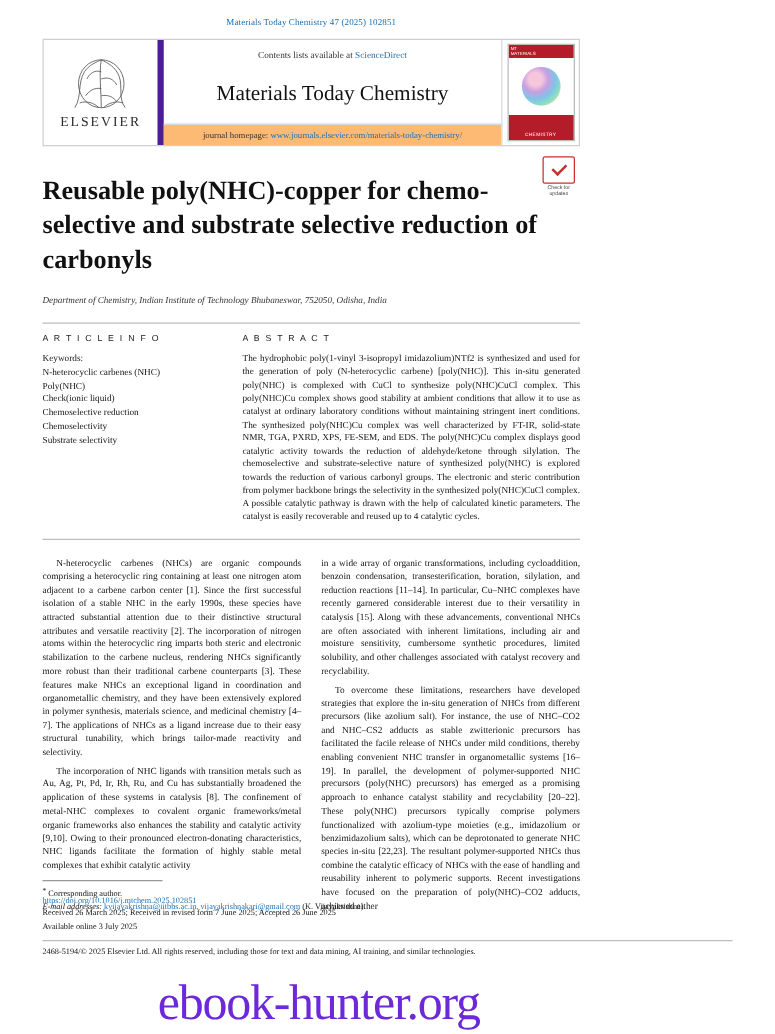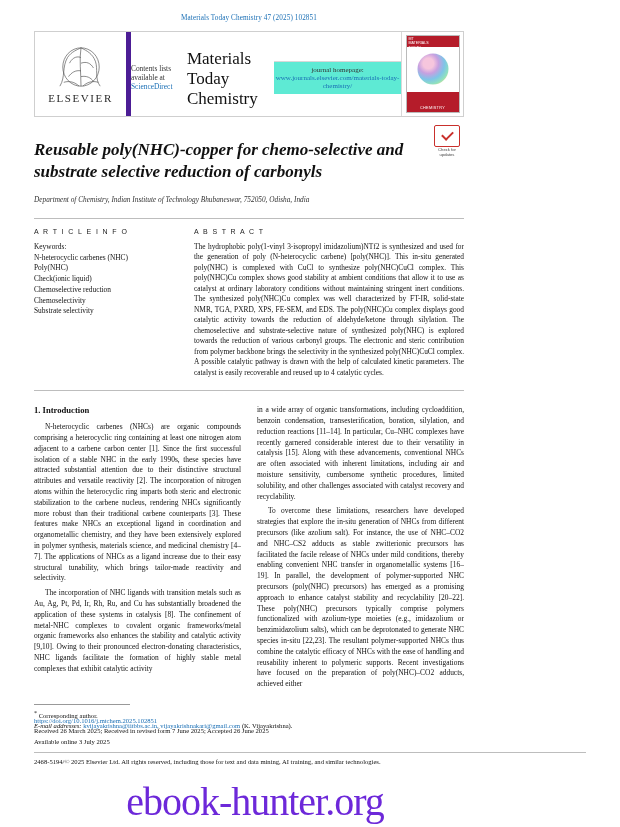--- a/index.html
+++ b/index.html
@@ -50,36 +50,36 @@
   .elsevier-word {
     font-family:"Liberation Serif", serif;
     font-size:11px;
     letter-spacing:1.6px;
     color:#2b2b2b;
     margin-top:2px;
   }
   .mast-mid {
     flex:1;
     display:flex;
-    flex-direction:row;
+    flex-direction:column;
     align-items:center;
     justify-content:space-between;
     padding:7px 0 0 0;
   }
   .contents-line { font-size:7.4px; color:#333; }
   .contents-line .sd { color:#1a6fb5; }
   .journal-title {
     font-size:17px;
     font-family:"Liberation Serif", serif;
     color:#111;
     margin:4px 0 2px;
   }
   .homepage-bar {
     width:100%;
-    background:#5eead4;
+    background:#fdba74;
     border-top:1px solid #d8d8d8;
     font-size:7px;
     color:#333;
     text-align:center;
     padding:4px 0 4px;
   }
   .mast-right {
     width:62px;
     border-left:1px solid #d8d8d8;
     padding:3px;
@@ -105,26 +105,25 @@
   }
   .cover-bottom {
     position:absolute; bottom:2px; left:0; right:0;
     color:#fff; font-size:3.8px; letter-spacing:.3px;
     text-align:center; font-family:"Liberation Sans", sans-serif;
   }
 
   
   .title-block { margin-top:22px; position:relative; }
   .paper-title {
-    font-size:17px;
+    font-size:21px;
     line-height:1.3;
     font-family:"Liberation Serif", serif;
     color:#111;
     max-width:460px;
-    font-style:italic;
   }
   .crossmark {
     position:absolute; right:2px; top:-14px;
     width:30px; height:34px;
     text-align:center;
   }
   .cm-box {
     width:26px; height:22px; margin:0 auto;
     border:1px solid #c9302c;
     border-radius:2px;
@@ -308,21 +307,20 @@
     <div class="abs-col">
       <div class="sec-head">A B S T R A C T</div>
       <div class="abstract-text">The hydrophobic poly(1-vinyl 3-isopropyl imidazolium)NTf2 is synthesized and used for the generation of poly (N-heterocyclic carbene) [poly(NHC)]. This in-situ generated poly(NHC) is complexed with CuCl to synthesize poly(NHC)CuCl complex. This poly(NHC)Cu complex shows good stability at ambient conditions that allow it to use as catalyst at ordinary laboratory conditions without maintaining stringent inert conditions. The synthesized poly(NHC)Cu complex was well characterized by FT-IR, solid-state NMR, TGA, PXRD, XPS, FE-SEM, and EDS. The poly(NHC)Cu complex displays good catalytic activity towards the reduction of aldehyde/ketone through silylation. The chemoselective and substrate-selective nature of synthesized poly(NHC) is explored towards the reduction of various carbonyl groups. The electronic and steric contribution from polymer backbone brings the selectivity in the synthesized poly(NHC)CuCl complex. A possible catalytic pathway is drawn with the help of calculated kinetic parameters. The catalyst is easily recoverable and reused up to 4 catalytic cycles.</div>
     </div>
   </div>
 
   <hr class="rule2">
 
   <div class="body-cols">
     <div class="col">
-      <div class="h1">1.  Introduction</div>
       <p class="para">N-heterocyclic carbenes (NHCs) are organic compounds comprising a heterocyclic ring containing at least one nitrogen atom adjacent to a carbene carbon center [1]. Since the first successful isolation of a stable NHC in the early 1990s, these species have attracted substantial attention due to their distinctive structural attributes and versatile reactivity [2]. The incorporation of nitrogen atoms within the heterocyclic ring imparts both steric and electronic stabilization to the carbene nucleus, rendering NHCs significantly more robust than their traditional carbene counterparts [3]. These features make NHCs an exceptional ligand in coordination and organometallic chemistry, and they have been extensively explored in polymer synthesis, materials science, and medicinal chemistry [4–7]. The applications of NHCs as a ligand increase due to their easy structural tunability, which brings tailor-made reactivity and selectivity.</p>
       <p class="para">The incorporation of NHC ligands with transition metals such as Au, Ag, Pt, Pd, Ir, Rh, Ru, and Cu has substantially broadened the application of these systems in catalysis [8]. The confinement of metal-NHC complexes to covalent organic frameworks/metal organic frameworks also enhances the stability and catalytic activity [9,10]. Owing to their pronounced electron-donating characteristics, NHC ligands facilitate the formation of highly stable metal complexes that exhibit catalytic activity</p>
     </div>
     <div class="col">
       <p class="para noind">in a wide array of organic transformations, including cycloaddition, benzoin condensation, transesterification, boration, silylation, and reduction reactions [11–14]. In particular, Cu–NHC complexes have recently garnered considerable interest due to their versatility in catalysis [15]. Along with these advancements, conventional NHCs are often associated with inherent limitations, including air and moisture sensitivity, cumbersome synthetic procedures, limited solubility, and other challenges associated with catalyst recovery and recyclability.</p>
       <p class="para">To overcome these limitations, researchers have developed strategies that explore the in-situ generation of NHCs from different precursors (like azolium salt). For instance, the use of NHC–CO2 and NHC–CS2 adducts as stable zwitterionic precursors has facilitated the facile release of NHCs under mild conditions, thereby enabling convenient NHC transfer in organometallic systems [16–19]. In parallel, the development of polymer-supported NHC precursors (poly(NHC) precursors) has emerged as a promising approach to enhance catalyst stability and recyclability [20–22]. These poly(NHC) precursors typically comprise polymers functionalized with azolium-type moieties (e.g., imidazolium or benzimidazolium salts), which can be deprotonated to generate NHC species in-situ [22,23]. The resultant polymer-supported NHCs thus combine the catalytic efficacy of NHCs with the ease of handling and reusability inherent to polymeric supports. Recent investigations have focused on the preparation of poly(NHC)–CO2 adducts, achieved either</p>
     </div>
   </div>
 
   <div class="footnote">

